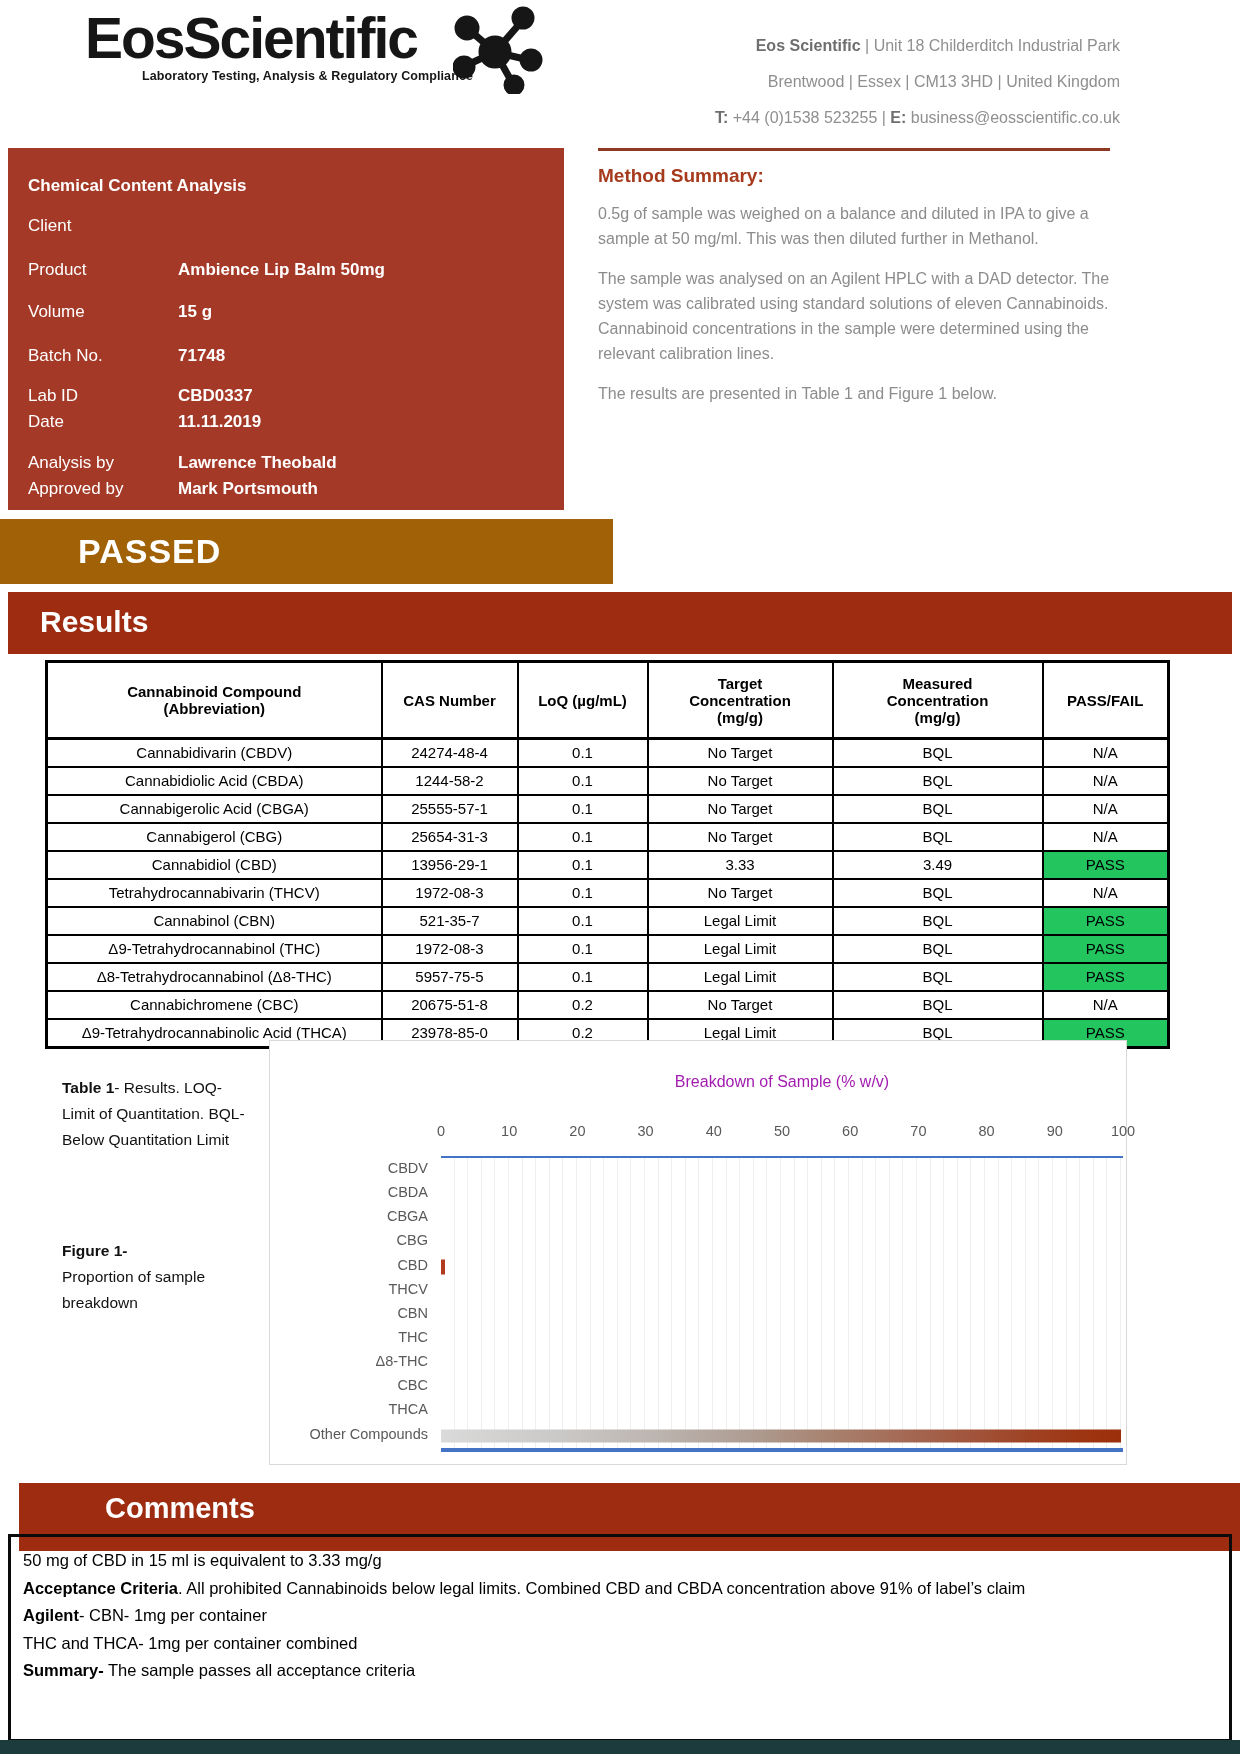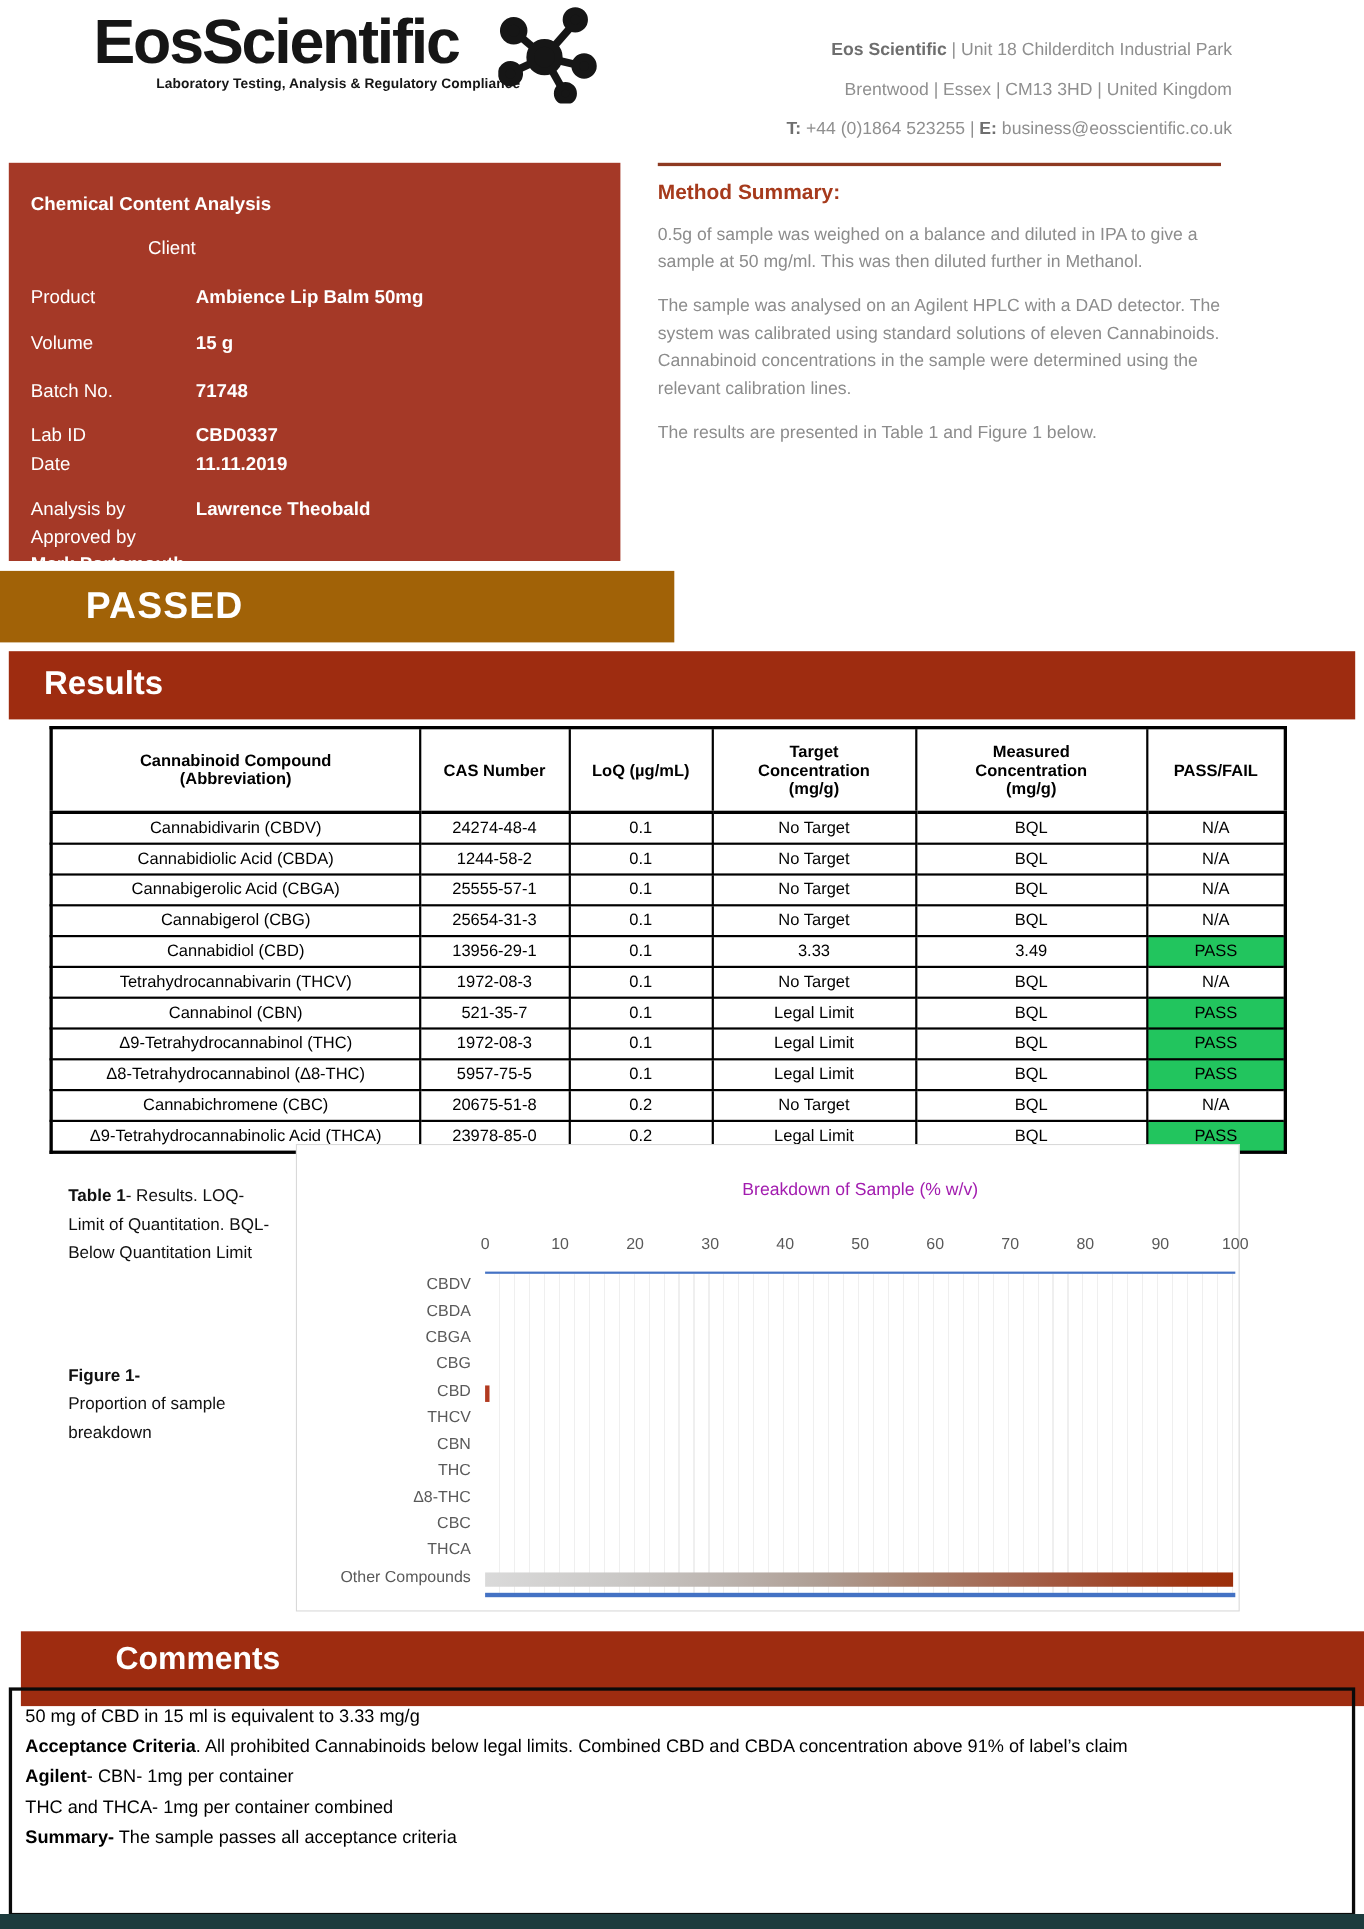--- a/index.html
+++ b/index.html
@@ -14,28 +14,28 @@
   .logo-tagline{font-size:12.5px;font-weight:bold;color:#161616;text-align:right;padding-right:32px;margin-top:2px;letter-spacing:0.1px;}
   .logo-molecule{position:absolute;left:368px;top:-4px;}
   .contact{position:absolute;right:120px;top:28px;text-align:right;font-size:16px;color:#8f8f8f;line-height:36px;}
   .contact b{color:#6e6e6e;}
   
   .info-box{position:absolute;left:8px;top:148px;width:556px;height:362px;background:#A53927;color:#fff;box-sizing:border-box;padding:28px 20px;}
   .info-title{font-size:17px;font-weight:bold;margin-bottom:4px;}
   .info-row{display:flex;font-size:17px;line-height:24px;}
   .info-label{width:150px;flex:none;}
   .info-value{font-weight:bold;}
-  .info-row:nth-child(1){margin-top:18px;text-align:right;}
+  .info-row:nth-child(1){margin-top:18px;}
   .info-row:nth-child(2){margin-top:20px;}
   .info-row:nth-child(3){margin-top:18px;}
   .info-row:nth-child(4){margin-top:20px;}
   .info-row:nth-child(5){margin-top:16px;}
   .info-row:nth-child(6){margin-top:2px;}
   .info-row:nth-child(7){margin-top:17px;}
-  .info-row:nth-child(8){margin-top:2px;flex-direction:column;}
+  .info-row:nth-child(8){margin-top:2px;}
   
   .method{position:absolute;left:598px;top:148px;width:512px;border-top:3px solid #8e3a22;padding-top:8px;}
   .method-title{color:#A63A1C;font-weight:bold;font-size:19px;margin:6px 0 14px 0;}
   .method p{color:#8c8c8c;font-size:16px;line-height:25px;margin:0 0 15px 0;}
   
   .passed-banner{position:absolute;left:0;top:519px;width:613px;height:65px;background:#a16207;color:#fff;font-size:34px;font-weight:bold;line-height:65px;padding-left:78px;box-sizing:border-box;letter-spacing:1px;}
   .section-bar{position:absolute;left:8px;width:1224px;background:#9E2C10;color:#fff;font-weight:bold;box-sizing:border-box;padding-left:86px;}
   .results-bar{top:592px;height:62px;font-size:30px;line-height:60px;padding-left:32px;}
   .comments-bar{top:1483px;height:68px;font-size:29px;line-height:50px;margin-left:11px;}
   
@@ -87,21 +87,21 @@
         <circle cx="78" cy="54" r="8"></circle>
         <circle cx="61" cy="79" r="7"></circle>
     </g>
   </svg>
   <div class="logo-tagline">Laboratory Testing, Analysis &amp; Regulatory Compliance</div>
 </div>
 
 <div class="contact">
   <div><b>Eos Scientific</b><span> | Unit 18 Childerditch Industrial Park</span></div>
   <div>Brentwood | Essex | CM13 3HD | United Kingdom</div>
-  <div><b>T:</b><span> +44 (0)1864 523255 | </span><b>E:</b><span> business@eosscientific.co.uk</span></div>
+  <div><b>T:</b><span> +44 (0)1538 523255 | </span><b>E:</b><span> business@eosscientific.co.uk</span></div>
 </div>
 
 <div class="info-box">
   <div class="info-title">Chemical Content Analysis</div>
   <div id="info-rows">
       <div class="info-row">
         <span class="info-label">Client</span>
         <span class="info-value"></span>
       </div>
       <div class="info-row">

